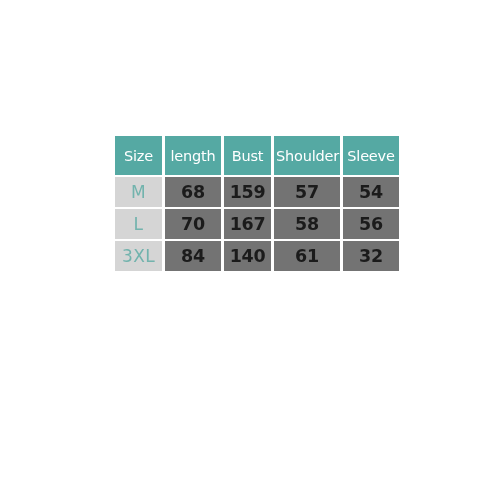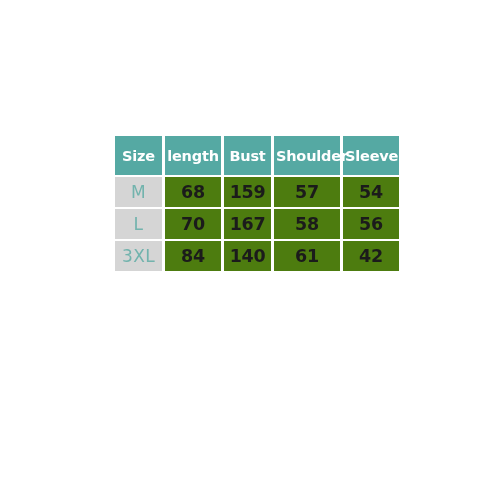--- a/index.html
+++ b/index.html
@@ -26,21 +26,21 @@
     border-spacing: 3px 2px;
     margin: -2px -3px;
     table-layout: fixed;
     width: 278px;
   }
 
   
   table.size-chart thead th {
     background: #55a9a3;
     color: #ffffff;
-    font-weight: bold;
+    font-weight: normal;
     font-size: 14.5px;
     height: 39px;
     text-align: center;
     vertical-align: middle;
     padding: 0 2px;
     letter-spacing: -0.2px;
     white-space: nowrap;
   }
 
   
@@ -51,21 +51,21 @@
     font-size: 17px;
     height: 30px;
     text-align: center;
     vertical-align: middle;
     padding: 0;
     letter-spacing: 0.3px;
   }
 
   
   table.size-chart tbody td.value-cell {
-    background: #4d7c0f;
+    background: #737373;
     color: #1b1b1b;
     font-weight: bold;
     font-size: 17.5px;
     height: 30px;
     text-align: center;
     vertical-align: middle;
     padding: 0;
     letter-spacing: -0.3px;
   }
 
@@ -110,17 +110,17 @@
         <td class="value-cell">70</td>
         <td class="value-cell">167</td>
         <td class="value-cell">58</td>
         <td class="value-cell">56</td>
       </tr>
       <tr>
         <th class="size-cell">3XL</th>
         <td class="value-cell">84</td>
         <td class="value-cell">140</td>
         <td class="value-cell">61</td>
-        <td class="value-cell">42</td>
+        <td class="value-cell">32</td>
       </tr>
     </tbody>
   </table>
 </div>
 
 </body></html>

